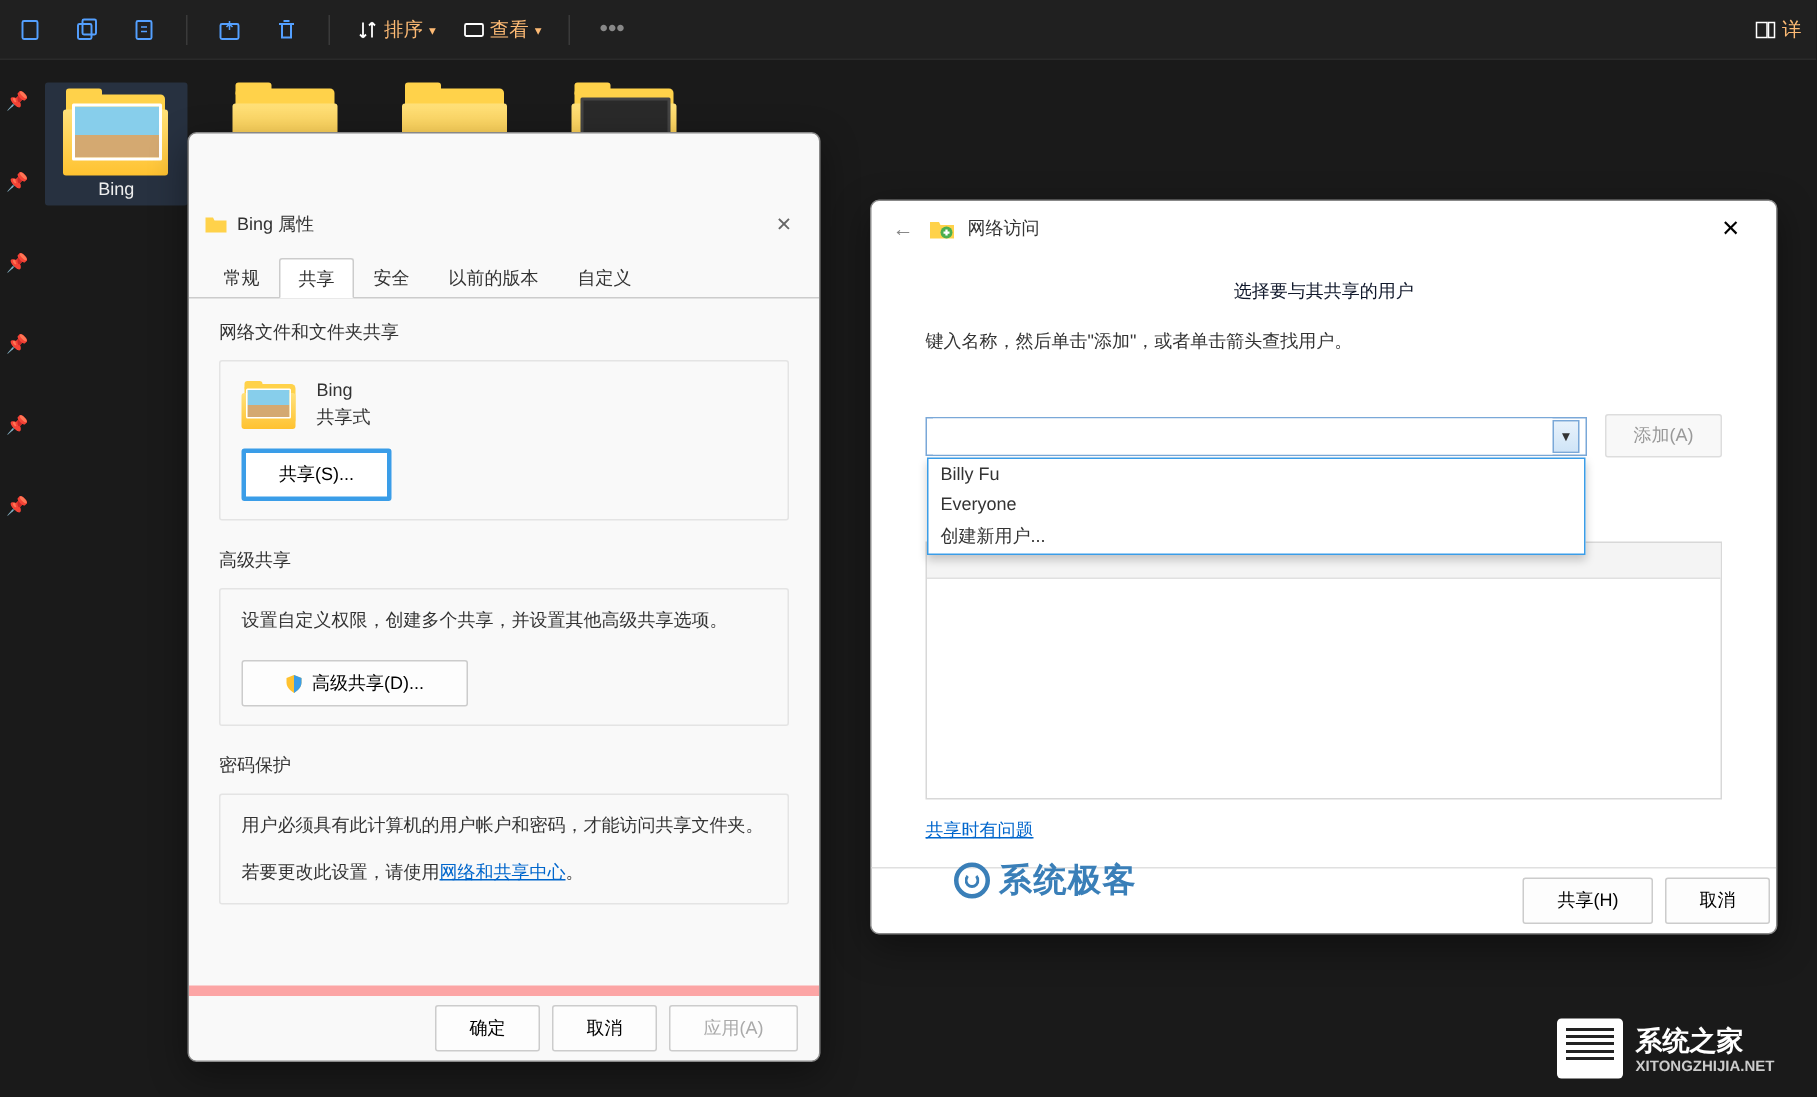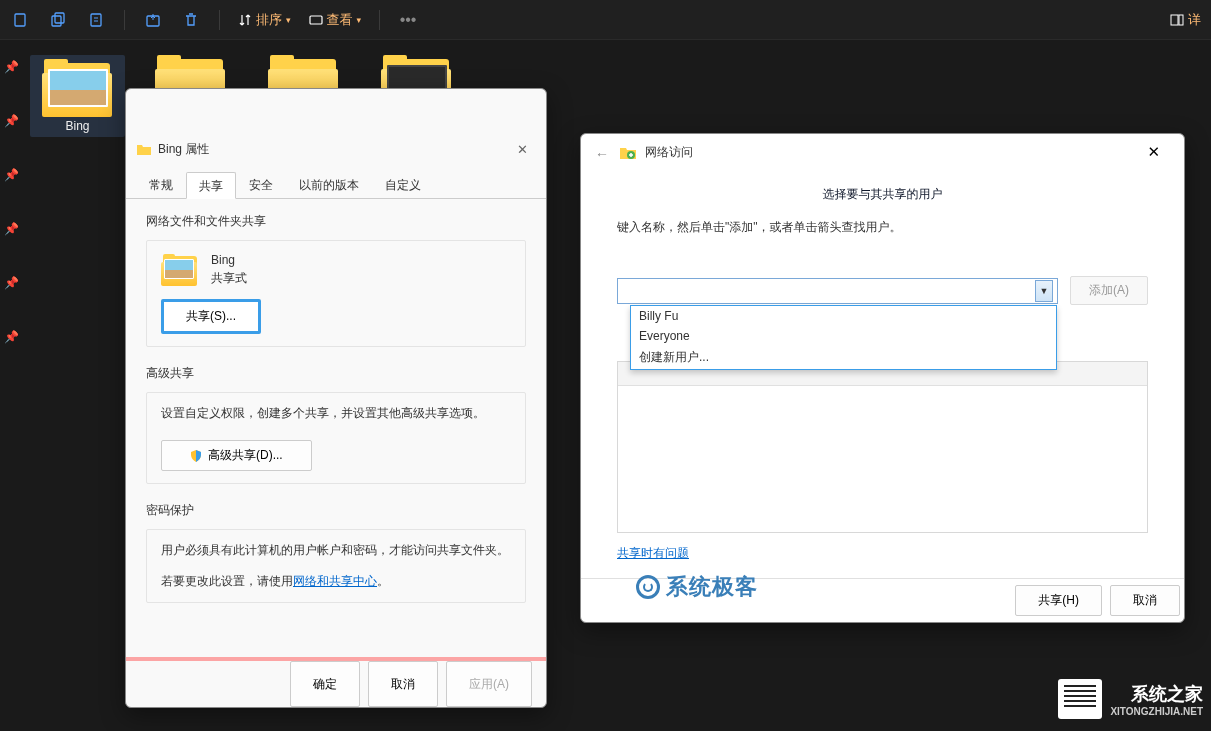--- a/index.html
+++ b/index.html
@@ -45,51 +45,51 @@
 .folder-row .mini-folder { width: 38px; height: 32px; position: relative; }
 .folder-row .mini-folder .folder-back { width: 34px; height: 26px; top: 2px; }
 .folder-row .mini-folder .folder-tab { width: 12px; height: 5px; }
 .folder-row .mini-folder .folder-front { width: 36px; height: 24px; top: 8px; }
 .folder-row .mini-folder .folder-thumb { width: 30px; height: 20px; top: 5px; left: 3px; border-width: 1px; }
 .folder-info { display: flex; flex-direction: column; gap: 3px; }
 .share-btn { margin-top: 12px; padding: 6px 22px; border: 3px solid #3a9de8; background: #fff; font-size: 12px; cursor: pointer; border-radius: 2px; }
 .adv-btn { padding: 6px 28px; border: 1px solid #ccc; background: #fdfdfd; font-size: 12px; cursor: pointer; border-radius: 2px; display: inline-flex; align-items: center; gap: 6px; }
 .shield { width: 12px; height: 12px; display: inline-block; }
 .link { color: #0066cc; text-decoration: underline; cursor: pointer; }
-.props-footer { height: 50px; display: flex; justify-content: flex-end; gap: 8px; padding: 0 14px; border-top: 4px solid #fca5a5; }
+.props-footer { height: 50px; display: flex; justify-content: flex-end; align-items: center; gap: 8px; padding: 0 14px; border-top: 7px solid #fca5a5; }
 .dlg-btn { padding: 6px 22px; border: 1px solid #ccc; background: #fdfdfd; font-size: 12px; cursor: pointer; border-radius: 2px; }
 .dlg-btn.disabled { color: #aaa; }
 
 
 .net-dialog { position: absolute; left: 580px; top: 133px; width: 605px; height: 490px; background: #fff; border: 1px solid #888; border-radius: 6px; box-shadow: 0 8px 24px rgba(0,0,0,0.4); display: flex; flex-direction: column; }
 .net-title { height: 40px; display: flex; align-items: center; padding: 0 14px; }
 .net-back { color: #888; font-size: 14px; margin-right: 10px; cursor: pointer; }
 .net-icon { width: 18px; height: 18px; margin-right: 8px; }
 .net-title-text { font-size: 12px; color: #333; }
 .net-close { margin-left: auto; font-size: 15px; cursor: pointer; padding: 6px 10px; }
 .net-body { flex: 1; padding: 16px 36px; }
 .net-heading { color: #0f172a; font-size: 12px; margin-bottom: 16px; text-align: center; }
 .net-hint { font-size: 12px; color: #333; margin-bottom: 40px; }
 .combo-row { display: flex; gap: 12px; align-items: center; position: relative; }
 .combo { flex: 1; height: 26px; border: 1px solid #7aa8d8; display: flex; align-items: center; padding: 0 4px; position: relative; }
 .combo input { flex: 1; border: none; outline: none; font-size: 12px; height: 100%; }
 .combo-arrow { width: 18px; height: 22px; background: linear-gradient(180deg,#e8f2fb,#cfe4f7); border: 1px solid #7aa8d8; display: flex; align-items: center; justify-content: center; font-size: 9px; color: #333; cursor: pointer; }
 .add-btn { padding: 5px 18px; border: 1px solid #ddd; background: #f8f8f8; color: #999; font-size: 12px; border-radius: 2px; cursor: pointer; }
-.dropdown { position: absolute; top: 26px; left: 12px; right: 0; background: #fff; border: 1px solid #3a9de8; z-index: 10; box-shadow: 0 3px 6px rgba(0,0,0,0.2); }
+.dropdown { position: absolute; top: 26px; left: 0; right: 0; background: #fff; border: 1px solid #3a9de8; z-index: 10; box-shadow: 0 3px 6px rgba(0,0,0,0.2); }
 .dropdown-item { padding: 3px 8px; font-size: 12px; color: #333; cursor: pointer; }
 .user-list { margin-top: 2px; height: 172px; border: 1px solid #d8d8d8; }
 .list-header { height: 24px; background: #f4f4f4; border-bottom: 1px solid #e0e0e0; }
 .net-link { color: #0066cc; font-size: 12px; text-decoration: underline; cursor: pointer; margin-top: 12px; display: inline-block; }
 .net-footer { height: 48px; display: flex; align-items: center; justify-content: flex-end; gap: 8px; padding: 0 4px; border-top: 1px solid #e0e0e0; }
 
 
 .wm1 { position: absolute; left: 636px; top: 572px; font-size: 22px; font-weight: 700; color: #3a7fb8; letter-spacing: 1px; display: flex; align-items: center; gap: 6px; }
 .wm1-ring { width: 24px; height: 24px; border: 3px solid #3a7fb8; border-radius: 50%; position: relative; }
 .wm1-ring::after { content: ''; position: absolute; inset: 4px; border: 2px solid #3a7fb8; border-radius: 50%; border-top-color: transparent; }
-.wm2 { position: absolute; right: 8px; bottom: 12px; display: flex; align-items: center; gap: 8px; color: #fff; text-align: right; }
+.wm2 { position: absolute; right: 28px; bottom: 12px; display: flex; align-items: center; gap: 8px; color: #fff; }
 .wm2-icon { width: 44px; height: 40px; background: #fff; border-radius: 3px; position: relative; }
 .wm2-icon::before { content: ''; position: absolute; inset: 6px 6px 12px 6px; background: repeating-linear-gradient(0deg,#222,#222 2px,#fff 2px,#fff 5px); }
 .wm2-txt { display: flex; flex-direction: column; }
 .wm2-cn { font-size: 18px; font-weight: 700; }
 .wm2-en { font-size: 10px; font-weight: 700; color: #ccc; }
 </style>
 </head>
 <body>
 
 <div class="toolbar">

